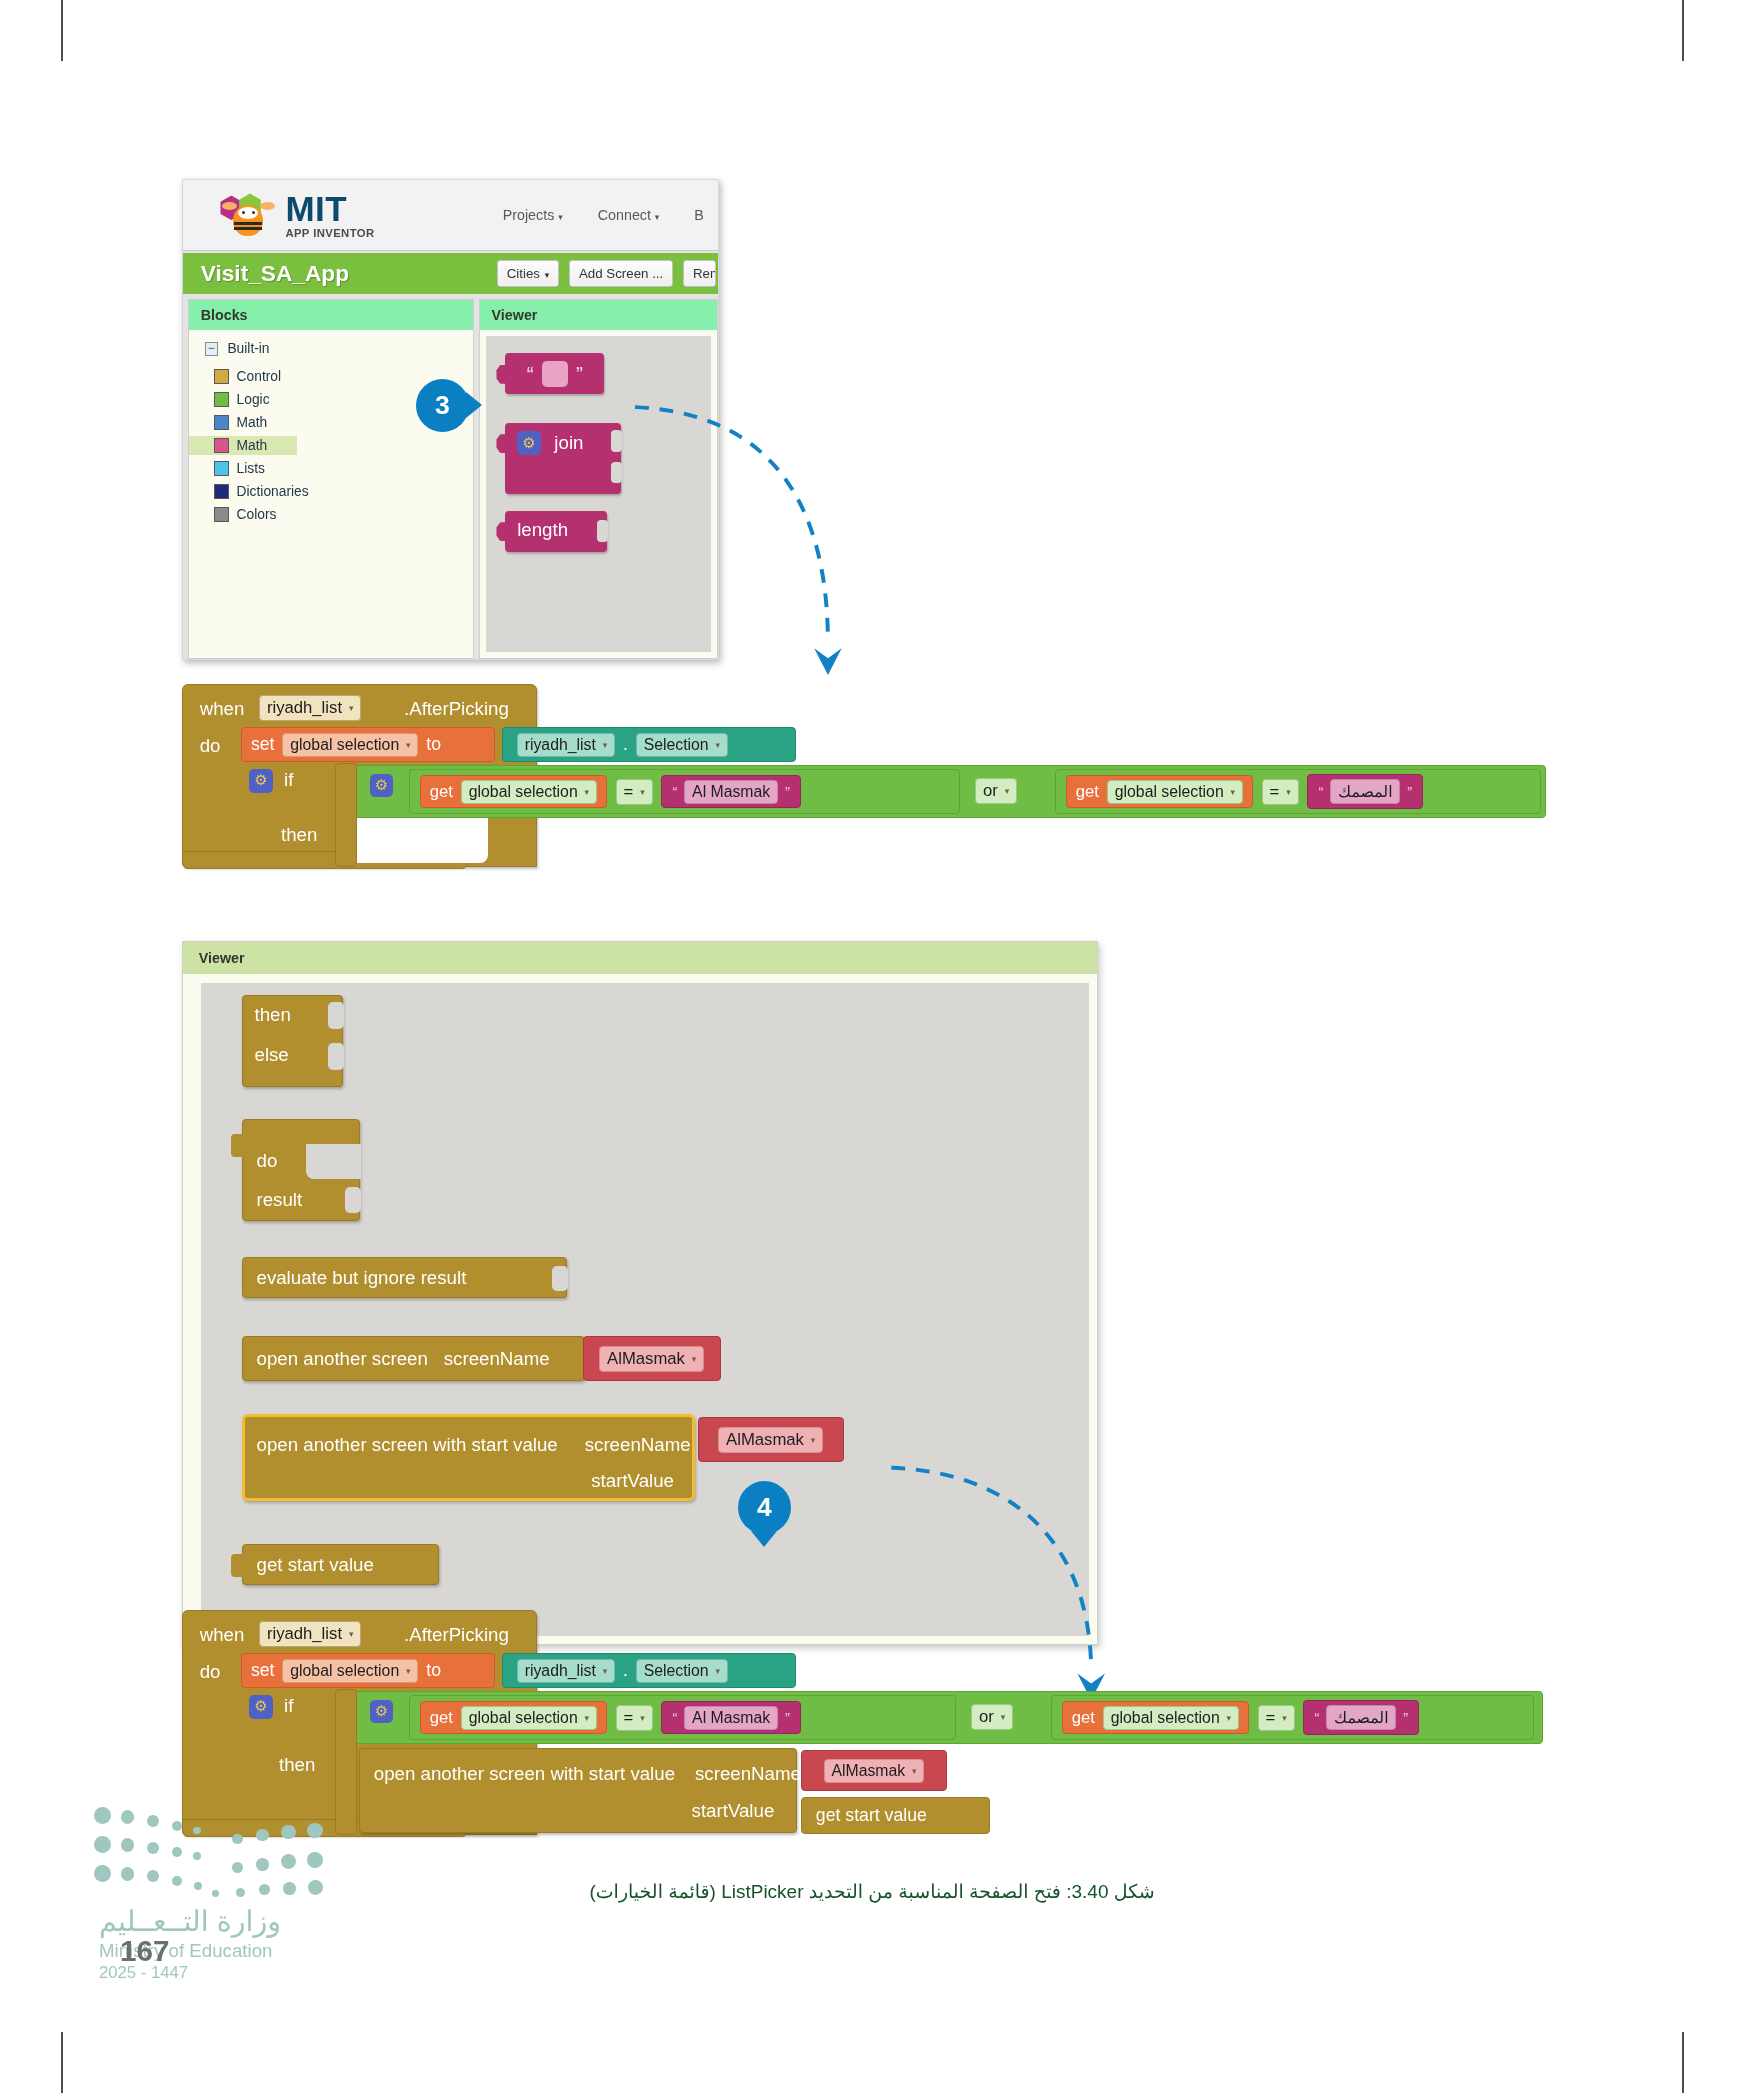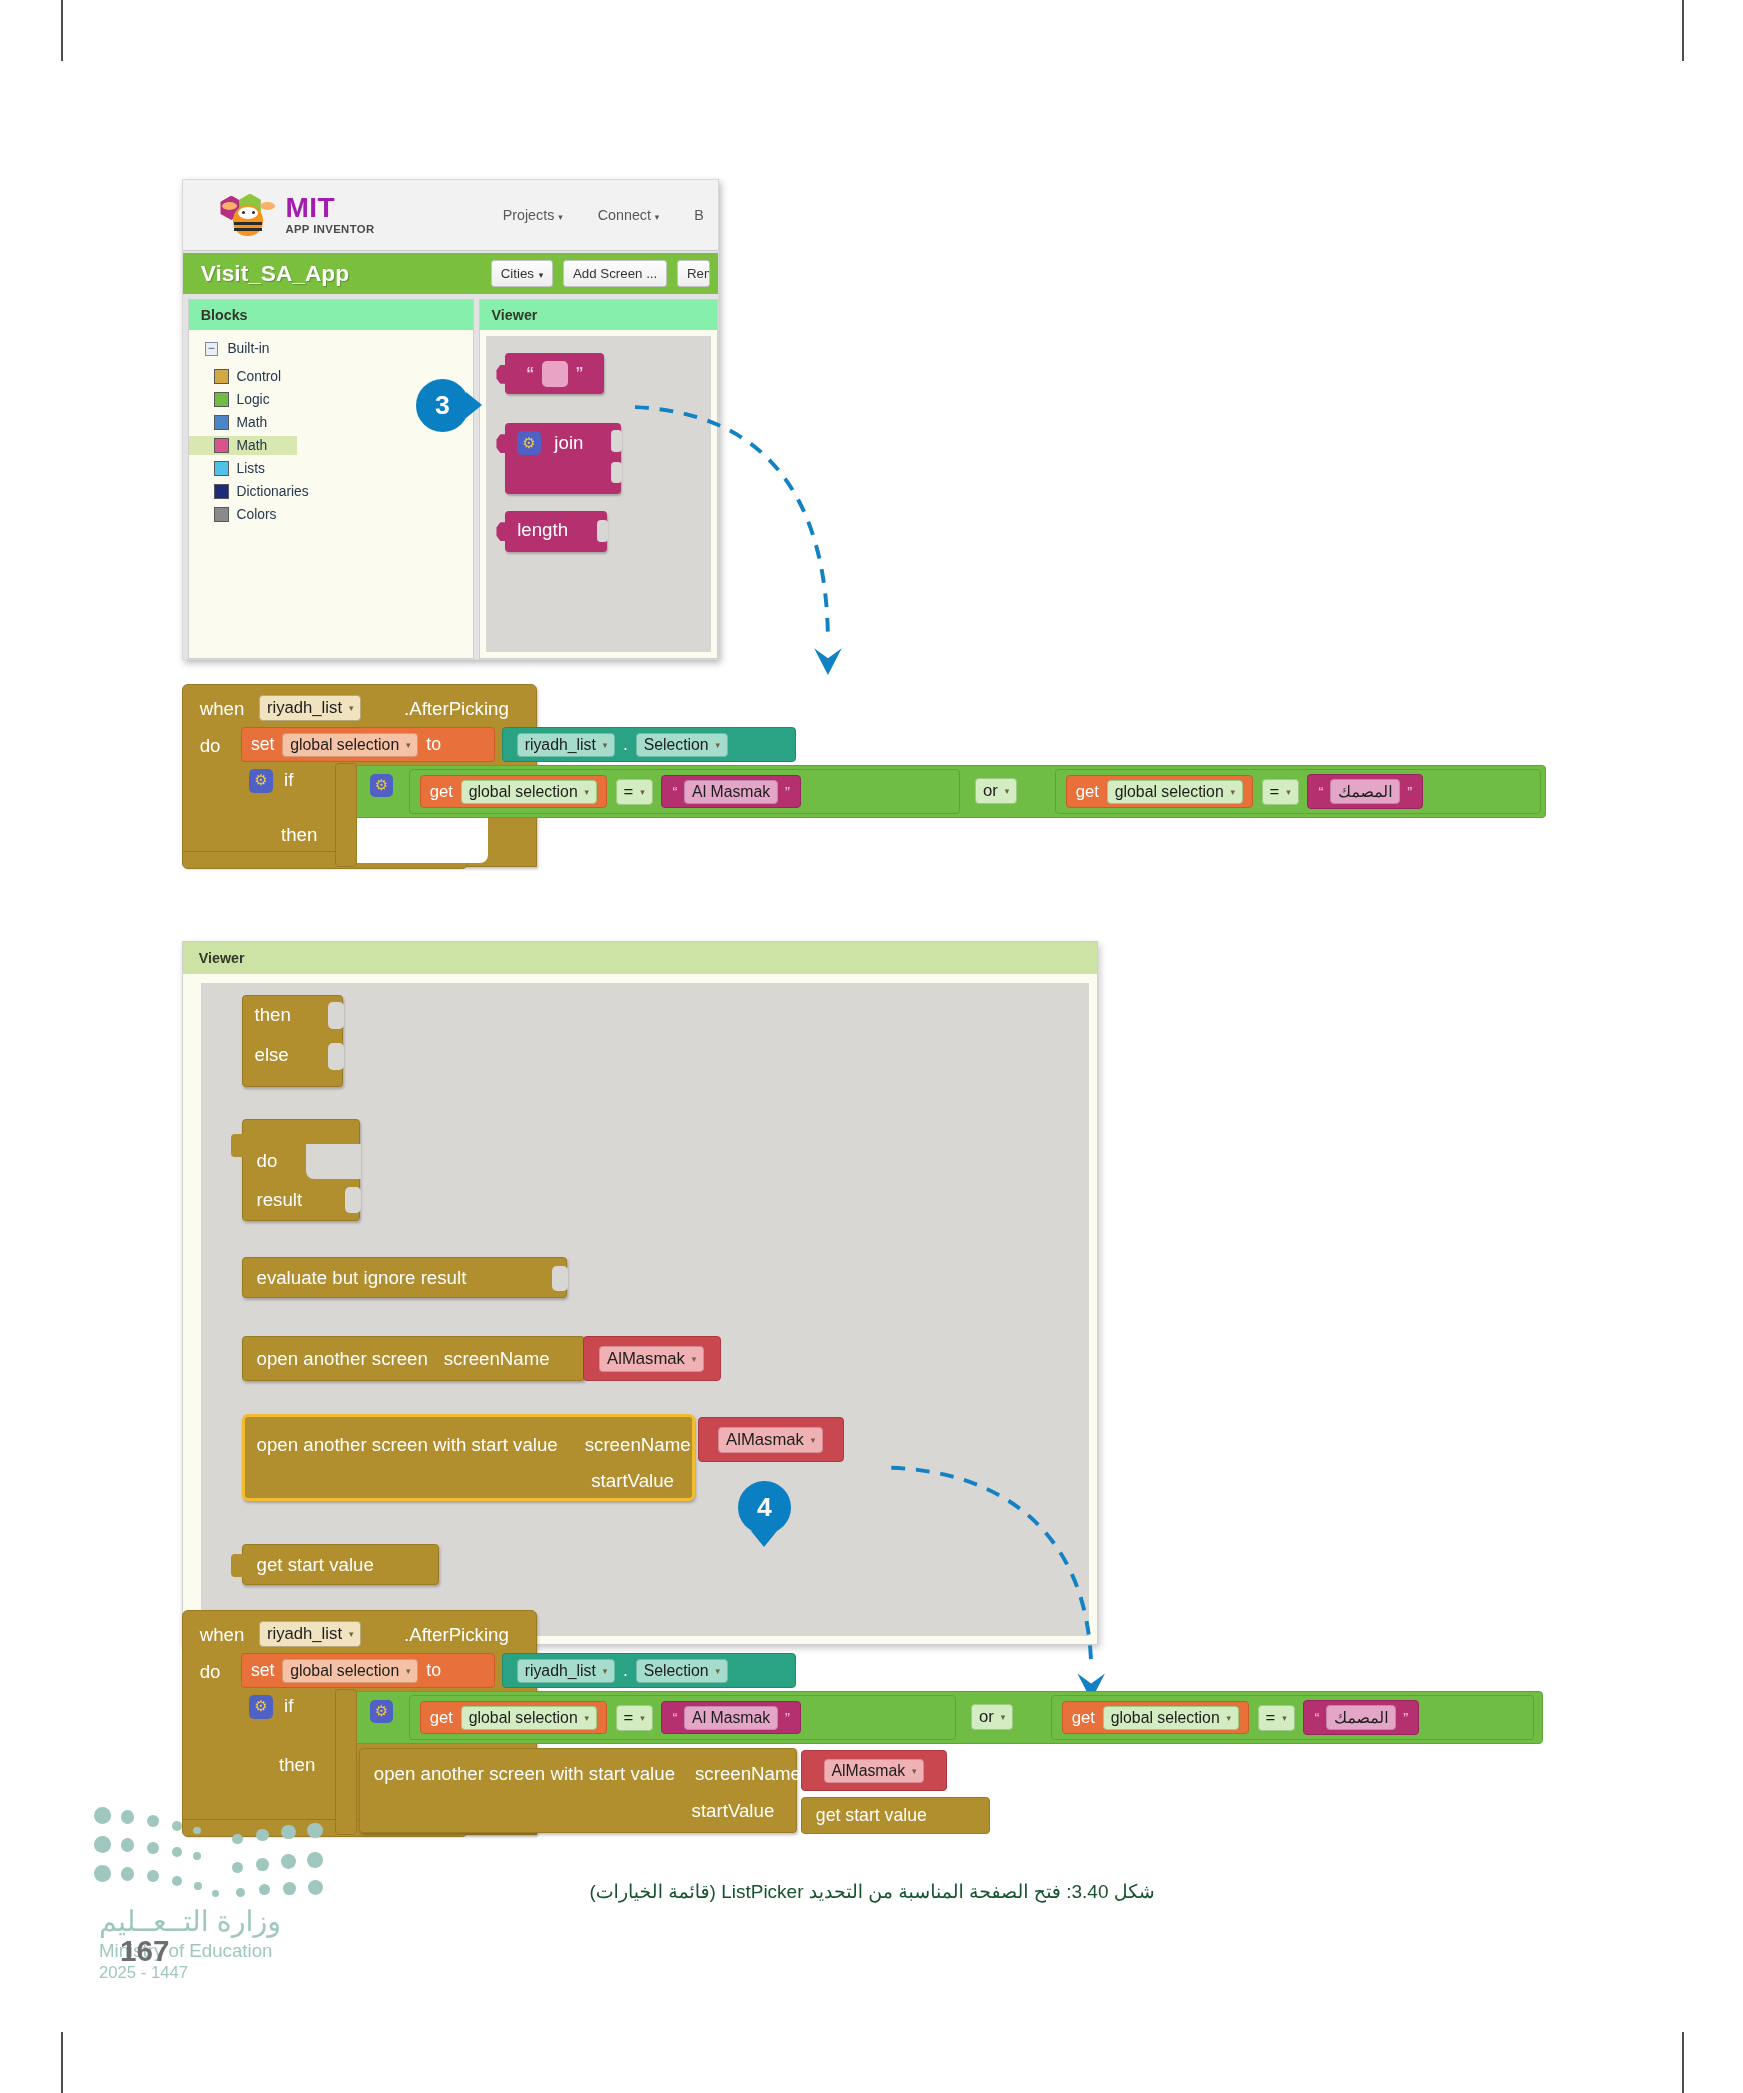--- a/index.html
+++ b/index.html
@@ -35,36 +35,36 @@
     clip-path:polygon(50% 0,100% 25%,100% 75%,50% 100%,0 75%,0 25%); }
   .bee-body { position:absolute; left:12.8px; top:12.8px; width:29.6px; height:30.5px;
     background:#f7941e; border-radius:50% 50% 48% 48%; }
   .bee-stripe { position:absolute; left:13.8px; width:27.6px; height:3px; background:#2b2b2b; }
   .bee-face { position:absolute; left:17.7px; top:14.8px; width:19.7px; height:11.8px;
     background:#fff; border-radius:50%; }
   .bee-eye { position:absolute; top:18.7px; width:3px; height:3px; background:#2b2b2b; border-radius:50%; }
   .bee-wing { position:absolute; top:9.9px; width:14.8px; height:7.9px;
     background:#f9b16a; border-radius:50%; }
   .mit-words { margin-left:7.9px; line-height:1; }
-  .mit-words .mit { font-size:28px; font-weight:bold; color:#a21caf; letter-spacing:0.5px; }
+  .mit-words .mit { font-size:35px; font-weight:bold; color:#0c4a6e; letter-spacing:0.5px; }
   .mit-words .sub { font-size:11.3px; font-weight:bold; color:#4a4a4a; letter-spacing:0.4px; margin-top:2px; }
   .topmenu { display:flex; align-items:center; margin-left:auto; gap:35px; padding-right:5.9px; }
   .topmenu-item { font-size:14.3px; color:#58585a; white-space:nowrap; }
   .topmenu-item .caret { font-size:8.9px; color:#58585a; margin-left:3.9px; }
 
   #ai-greenbar {
     height:43px; background:#7bbf3f;
     display:flex; align-items:center; padding:0 0 0 17.7px;
     border-top:2px solid #e4e4e4;
   }
   #ai-project-name {
     font-size:22.7px; font-weight:bold; color:#ffffff;
     text-shadow:1px 1px 1px rgba(0,0,0,.25);
   }
-  .gbtns { display:flex; gap:9.9px; margin-left:auto; padding-right:8px; }
+  .gbtns { display:flex; gap:9.9px; margin-left:auto; padding-right:2px; }
   .gbtn {
     background:linear-gradient(#fdfdfd,#eeeeee);
     border:1px solid #c2c2c2; border-radius:3px;
     font-size:13.3px; color:#333; padding:4.9px 8.9px; white-space:nowrap;
   }
   .gbtn .caret { font-size:8.9px; margin-left:4.9px; color:#333; }
 
   #ai-panels { display:flex; height:calc(100% - 71px - 43px); background:#e3e3e3; padding:4.9px 0 0 4.9px; gap:4.9px; }
   .panel { background:#fbfbf0; border:1px solid #cfcfcf; display:flex; flex-direction:column; }
   .panel-head { background:#86efac; font-size:14.3px; font-weight:bold; color:#33372c; padding:6.9px 11.8px; }

